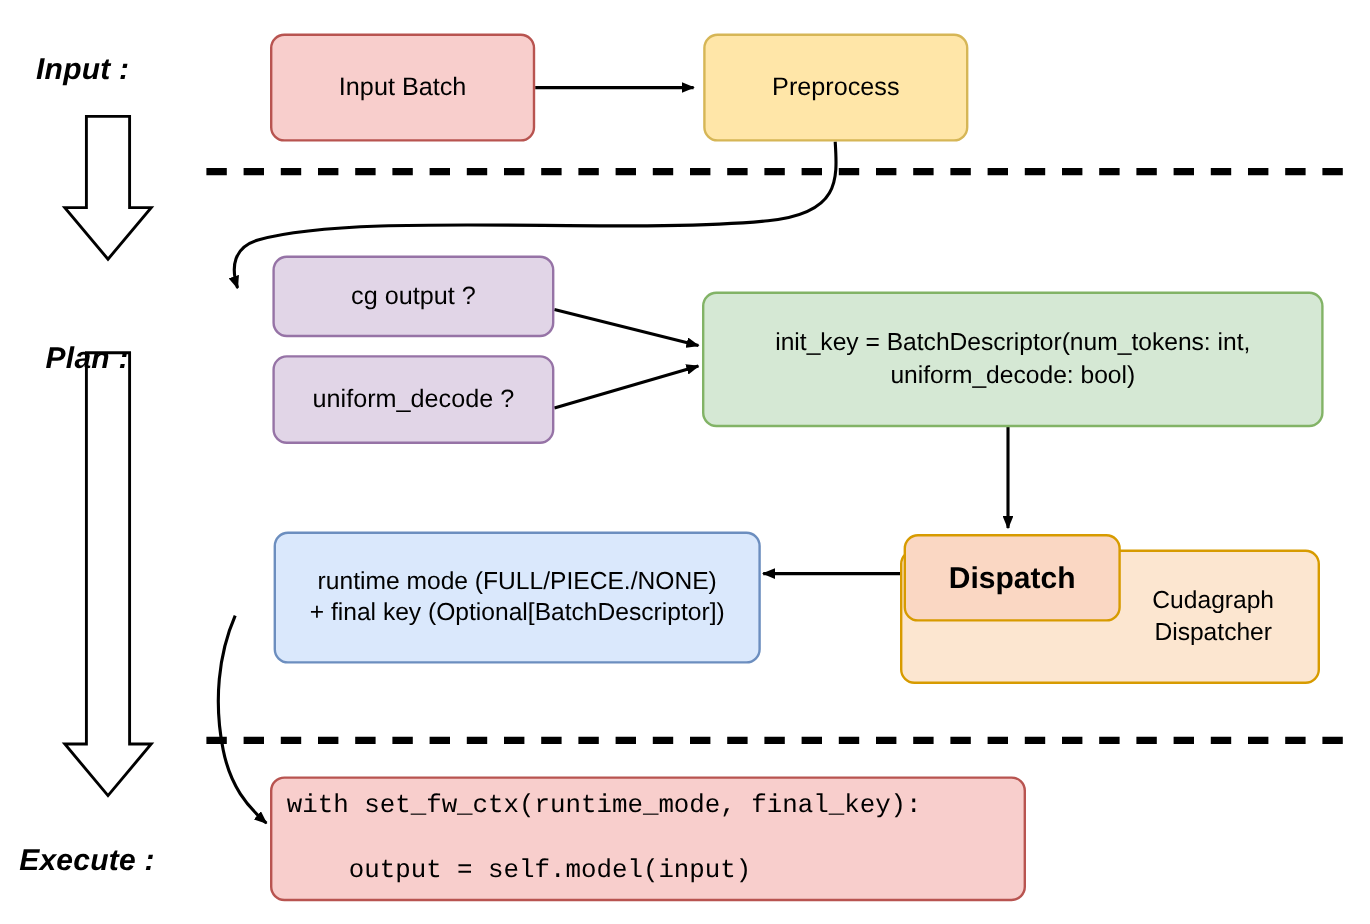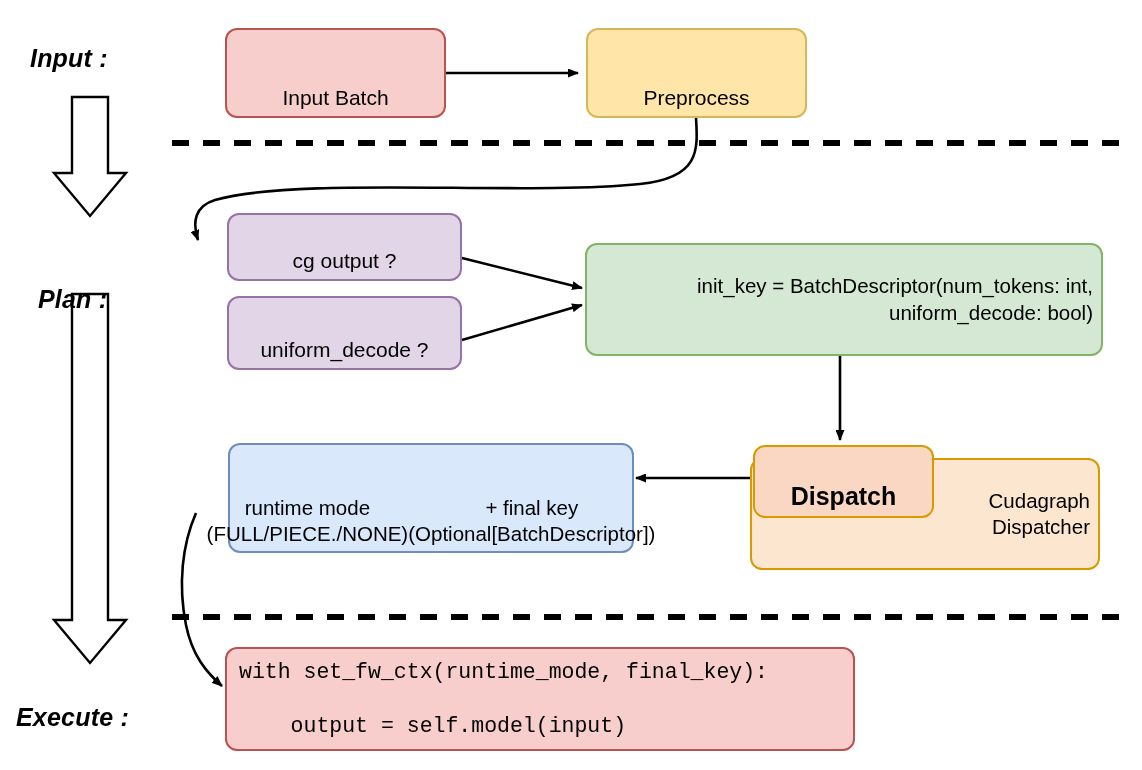--- a/index.html
+++ b/index.html
@@ -34,21 +34,21 @@
     letter-spacing: 0.2px;
     font-style: italic;
   }
   .node {
     position: absolute;
     box-sizing: border-box;
     border-radius: 12px;
     border-width: 2px;
     border-style: solid;
     display: flex;
-    align-items: flex-end;
+    align-items: center;
     justify-content: center;
     text-align: center;
     font-size: 21px;
     line-height: 1.28;
     color: #000000;
     padding: 4px 8px;
   }
   .node.code {
     font-family: "Liberation Mono", "DejaVu Sans Mono", monospace;
     font-size: 21.5px;
@@ -126,21 +126,21 @@
   <div class="node multi" style="left:750px; top:458px; width:350px; height:112px; background:#fce6d0; border-color:#d79b00;
               flex-direction:column; justify-content:center; padding-left:180px;">
     <span>Cudagraph</span>
     <span>Dispatcher</span>
   </div>
 
   <div class="node small" style="left:753px; top:445px; width:181px; height:73px; background:#fad7c3; border-color:#d79b00;">
     <span>Dispatch</span>
   </div>
 
-  <div class="node multi" style="left:228px; top:443px; width:406px; height:110px; background:#dae8fc; border-color:#6c8ebf; flex-direction:row;">
+  <div class="node multi" style="left:228px; top:443px; width:406px; height:110px; background:#dae8fc; border-color:#6c8ebf; flex-direction:column;">
     <span>runtime mode (FULL/PIECE./NONE)</span>
     <span>+ final key (Optional[BatchDescriptor])</span>
   </div>
 
   <div class="node code" style="left:225px; top:647px; width:630px; height:104px; background:#f8cecc; border-color:#b85450; flex-direction:column; align-items:flex-start; justify-content:center;gap:24px;">
     <span>with set_fw_ctx(runtime_mode, final_key):</span>
     <span>    output = self.model(input)</span>
   </div>
 
 </div>

